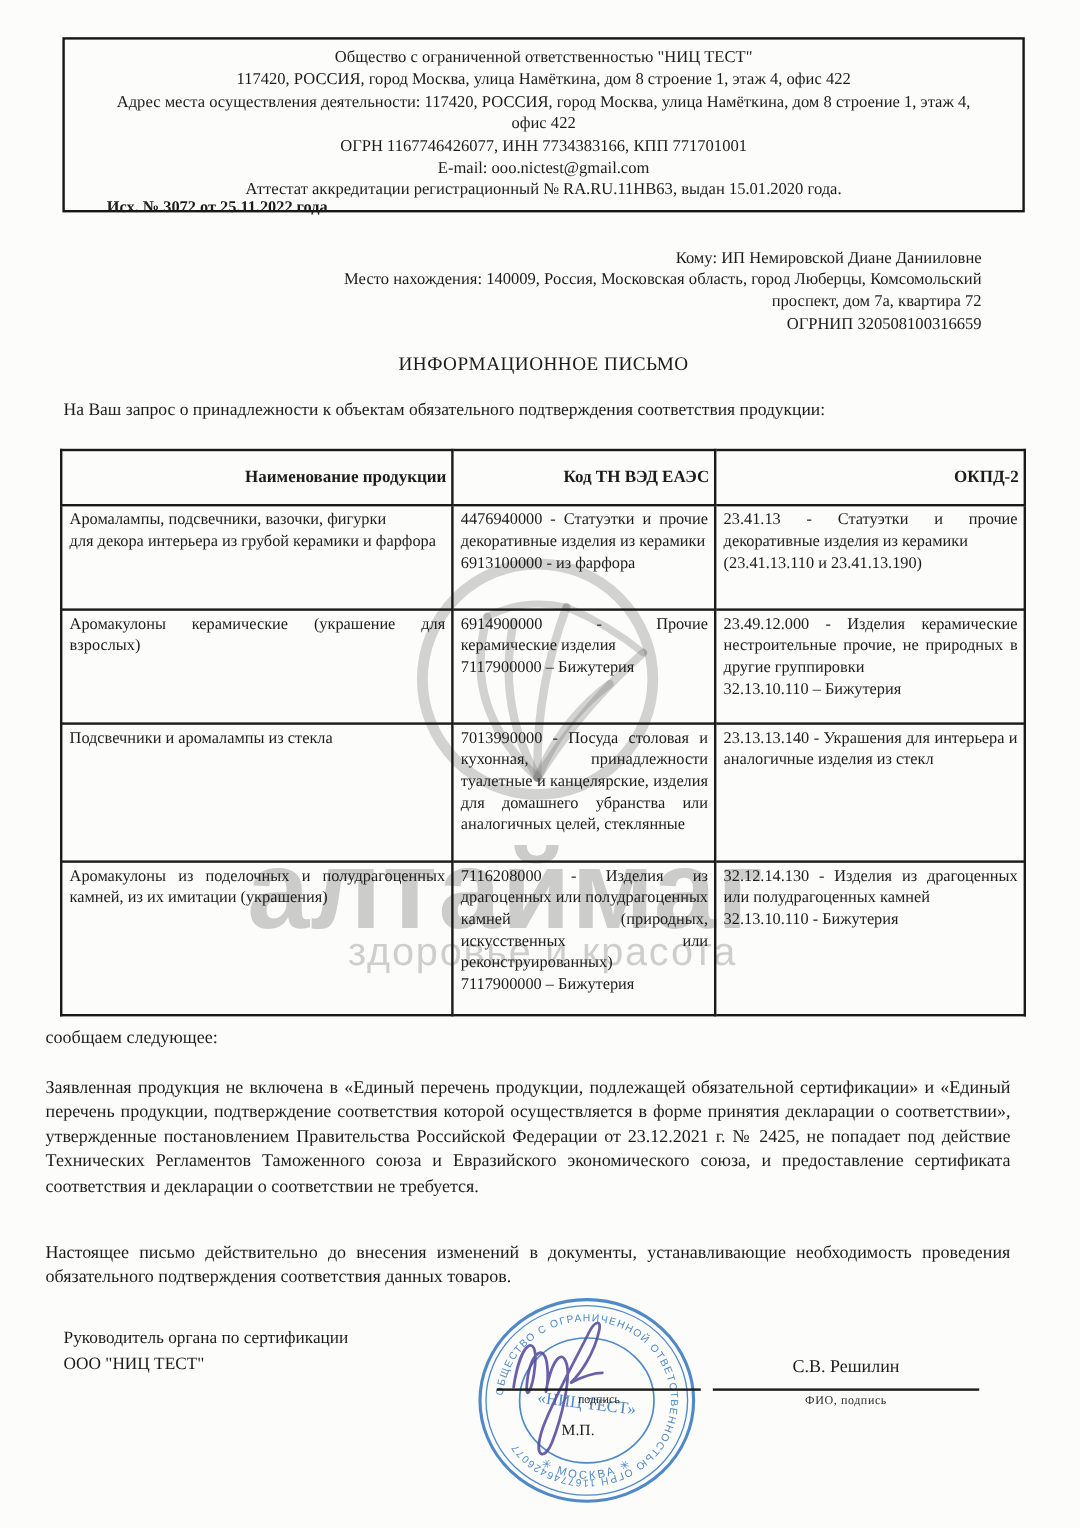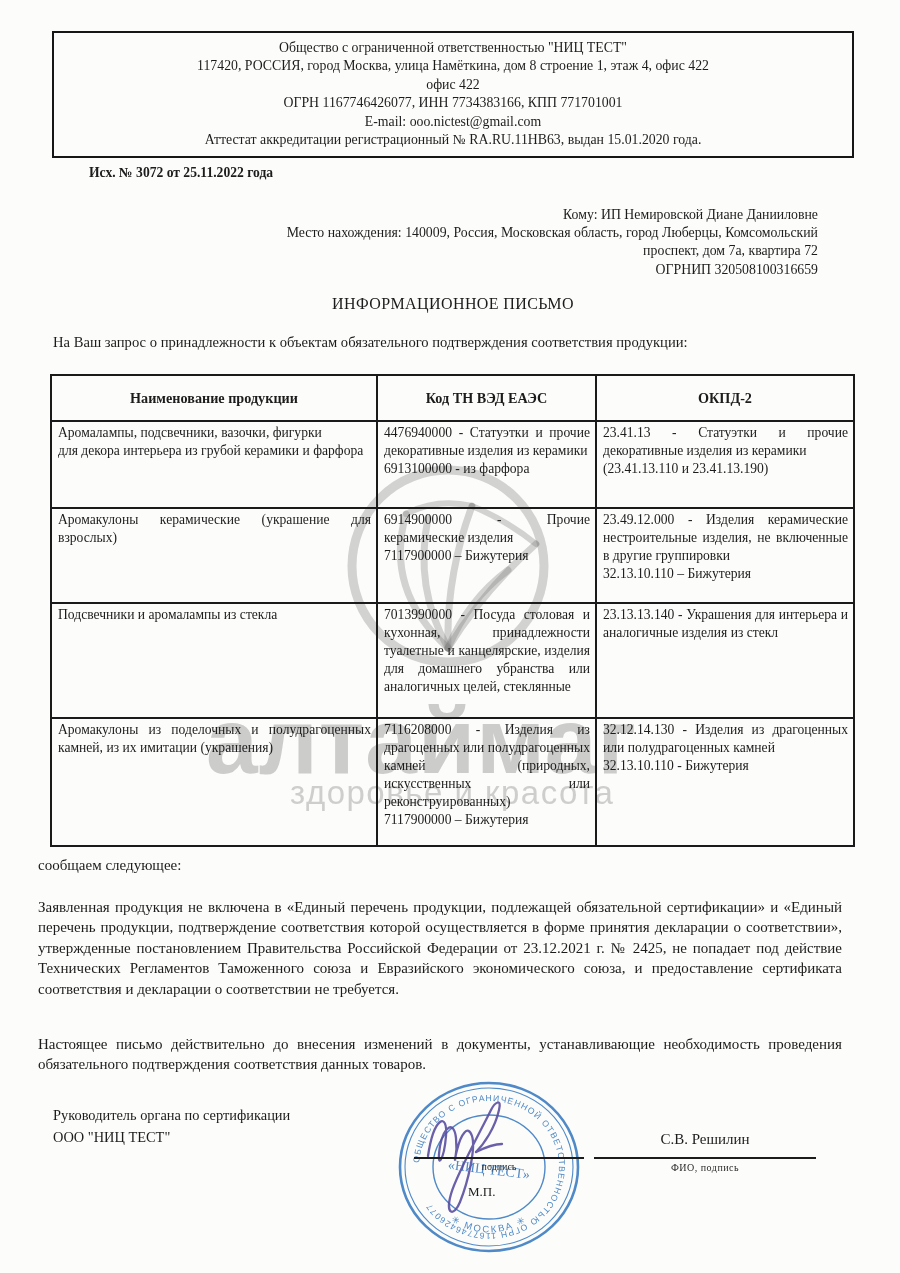--- a/index.html
+++ b/index.html
@@ -59,21 +59,21 @@
     position:absolute;left:50px;top:374px;
     width:803px;border-collapse:collapse;table-layout:fixed;
     font-size:13.6px;line-height:18px;
   }
   table.products th, table.products td{
     border:2px solid #1a1a1a;
     vertical-align:top;
     padding:2px 5px 2px 6px;
   }
   table.products th{
-    font-size:14.2px;font-weight:bold;text-align:center;
+    font-size:14.2px;font-weight:bold;text-align:right;
     vertical-align:middle;height:40px;padding:2px 4px;margin-top:39px;
   }
   table.products tr.r0{height:87px;}
   table.products tr.r1{height:95px;}
   table.products tr.r2{height:115px;}
   table.products tr.r3{height:128px;}
   td.c0{text-align:justify;}
   td.c1, td.c2{text-align:justify;}
   td div{margin:0;}
   .after-table{position:absolute;left:38px;width:804px;font-size:15px;line-height:20.4px;}
@@ -116,20 +116,21 @@
     </svg>
     <div class="wm-brand">алтаймаг</div>
     <div class="wm-tagline">здоровье и красота</div>
   </div>
 
   <div class="content">
 
     <div class="letterhead">
       <div>Общество с ограниченной ответственностью "НИЦ ТЕСТ"</div>
       <div>117420, РОССИЯ, город Москва, улица Намёткина, дом 8 строение 1, этаж 4, офис 422</div>
+      <div>Адрес места осуществления деятельности: 117420, РОССИЯ, город Москва, улица Намёткина, дом 8 строение 1, этаж 4,</div>
       <div>офис 422</div>
       <div>ОГРН 1167746426077, ИНН 7734383166, КПП 771701001</div>
       <div>E-mail: ooo.nictest@gmail.com</div>
       <div>Аттестат аккредитации регистрационный № RA.RU.11НВ63, выдан 15.01.2020 года.</div>
     </div>
 
     <div class="outgoing">Исх. № 3072 от 25.11.2022 года</div>
 
     <div class="recipient">
       <div>Кому: ИП Немировской Диане Данииловне</div>
@@ -172,21 +173,21 @@
           </tr>
           <tr class="r1">
             <td class="c0">
               <div>Аромакулоны керамические (украшение для взрослых)</div>
             </td>
             <td class="c1">
               <div>6914900000 - Прочие керамические изделия</div>
               <div>7117900000 – Бижутерия</div>
             </td>
             <td class="c2">
-              <div>23.49.12.000 - Изделия керамические нестроительные изделия, не включенные в другие группировки</div>
+              <div>23.49.12.000 - Изделия керамические нестроительные прочие, не природных в другие группировки</div>
               <div>32.13.10.110 – Бижутерия</div>
             </td>
           </tr>
           <tr class="r2">
             <td class="c0">
               <div>Подсвечники и аромалампы из стекла</div>
             </td>
             <td class="c1">
               <div>7013990000 - Посуда столовая и кухонная, принадлежности туалетные и канцелярские, изделия для домашнего убранства или аналогичных целей, стеклянные</div>
             </td>

